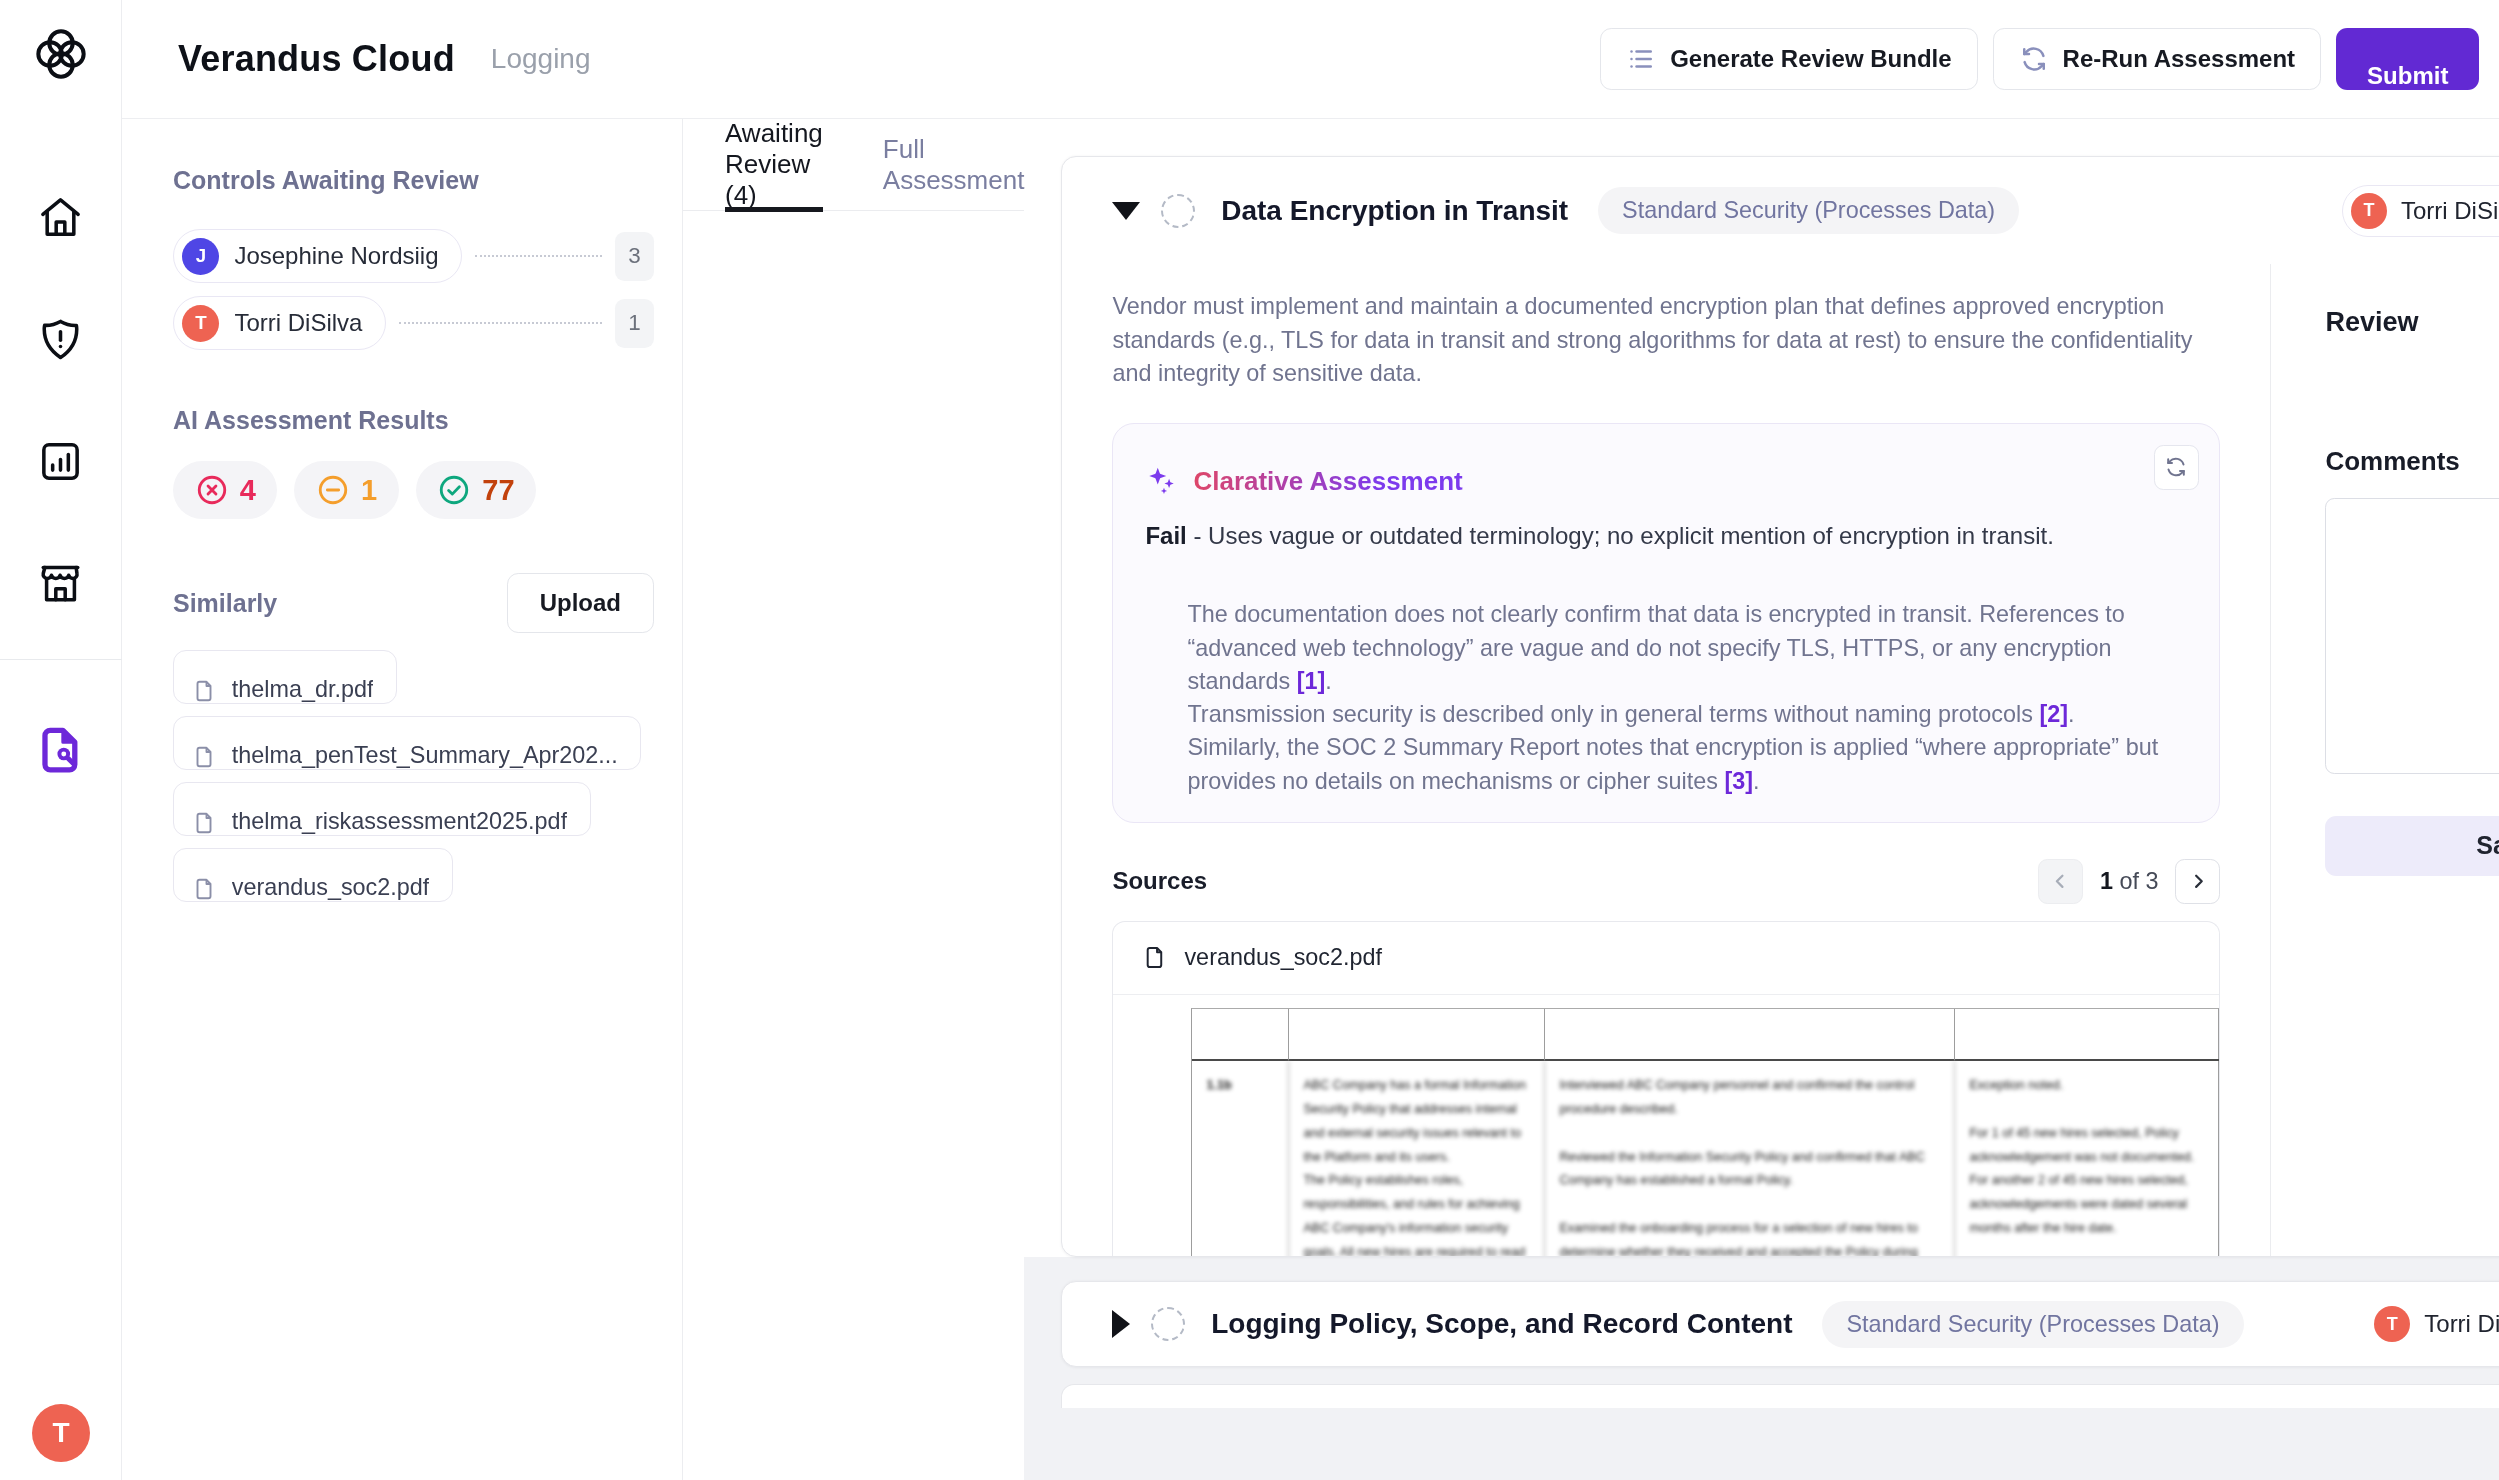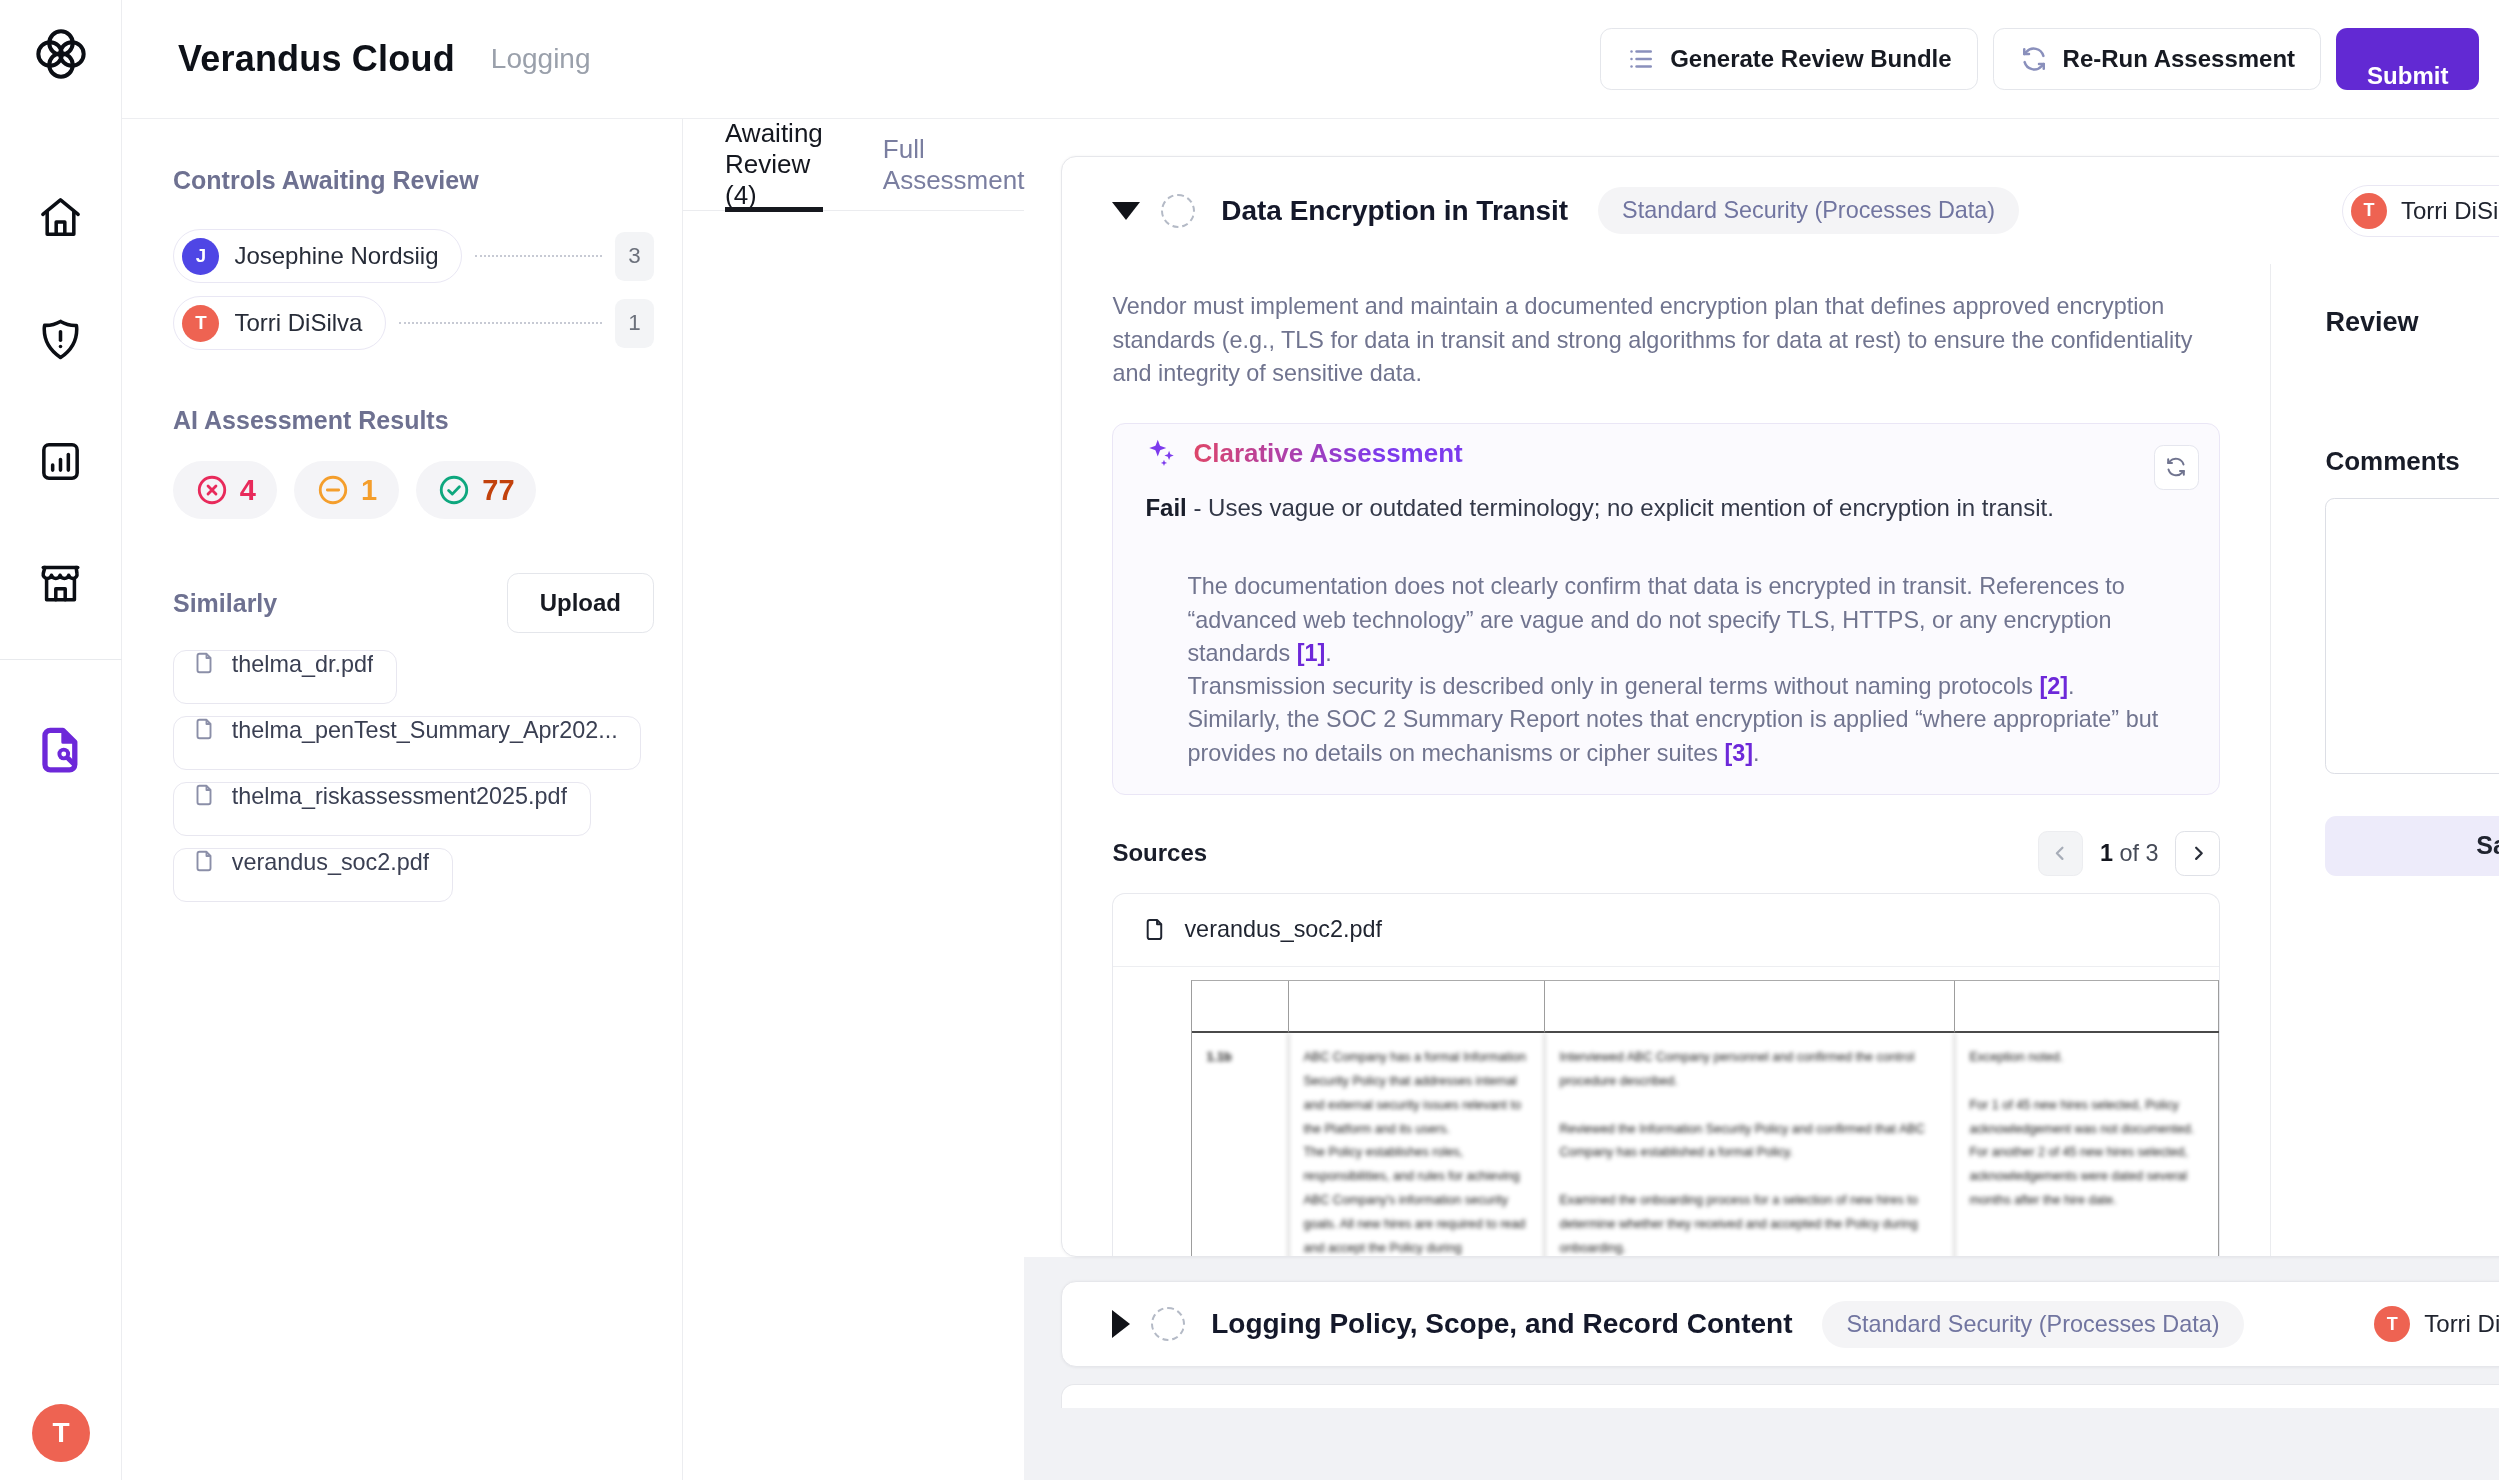--- a/index.html
+++ b/index.html
@@ -42,21 +42,21 @@
   .ai-heading { margin-top:56px; }
   .ai-row { margin-top:26px; display:flex; gap:17px; }
   .ai-pill { display:flex; align-items:center; gap:11.2px; height:58px; padding:0 21.5px; background:#F4F4F7; border-radius:29px; font-size:29px; font-weight:600; }
   .ai-pill svg { width:34px; height:34px; }
   .ai-fail { color:#E82A5B; }
   .ai-warn { color:#F49E2C; }
   .ai-pass { color:#c2410c; }
   .docs-row { margin-top:54px; display:flex; align-items:center; justify-content:space-between; }
   .upload-btn { height:60px; padding:0 32px; background:#fff; border:1.9px solid #E4E6EB; border-radius:11.2px; font-size:24px; font-weight:700; color:#171A22; cursor:pointer; font-family:inherit; }
   .doc-chips { margin-top:17px; display:flex; flex-direction:column; gap:12px; align-items:flex-start; }
-  .doc-chip { display:flex; align-items:flex-start; gap:15px; height:54px; padding:0 22.4px 0 18.7px; border:1.9px solid #E8E7F0; border-radius:13px; background:#fff; max-width:481px; cursor:pointer; }
+  .doc-chip { display:flex; align-items:flex-end; gap:15px; height:54px; padding:0 22.4px 0 18.7px; border:1.9px solid #E8E7F0; border-radius:13px; background:#fff; max-width:481px; cursor:pointer; }
   .doc-chip svg { width:24px; height:24px; flex:0 0 24px; }
   .doc-chip span { font-size:23.4px; color:#3A3F52; white-space:nowrap; overflow:hidden; }
   
   .main { flex:1; display:flex; min-width:0; background:#fff; }
   .tabs { height:92px; flex:0 0 92px; border-bottom:1.9px solid #EBECEF; display:flex; align-items:stretch; gap:60px; padding-left:42px; background:#fff; }
   .tab { display:flex; align-items:center; font-size:26px; cursor:pointer; position:relative; color:#7A7EA0; font-weight:500; }
   .tab.active { color:#14171F; }
   .tab.active::after { content:""; position:absolute; left:0; right:0; bottom:-1.9px; height:4.7px; background:#16181E; }
   .content { flex:1; min-height:0; display:flex; flex-direction:column; }
   .card-wrap { padding:37px 27px 0 37px; position:relative; }
@@ -72,21 +72,21 @@
   .cat-badge { background:#F4F4F6; color:#7175A0; font-size:23.4px; border-radius:23.4px; height:47px; display:flex; align-items:center; padding:0 24px; margin-left:9.3px; white-space:nowrap; }
   .hdr-right { margin-left:auto; display:flex; align-items:center; gap:34px; }
   .assignee-pill { display:flex; align-items:center; gap:14px; height:52px; border:1.9px solid #E9E7F3; border-radius:26px; padding:0 22.4px 0 7.5px; background:#fff; cursor:pointer; }
   .assignee-pill .pav, .assignee-plain .pav { width:36px; height:36px; border-radius:50%; background:#EE6352; color:#fff; font-size:18px; font-weight:700; display:flex; align-items:center; justify-content:center; }
   .assignee-pill .aname, .assignee-plain .aname { font-size:24px; color:#20242F; white-space:nowrap; }
   .assignee-plain { display:flex; align-items:center; gap:14px; }
   .fail-badge { height:45px; padding:0 22.4px; border-radius:22.4px; background:#FBDFE6; color:#EE3D64; font-size:24px; font-weight:700; display:flex; align-items:center; }
   .c-body { flex:1; display:flex; min-height:0; }
   .c-main { flex:1; min-width:0; padding:26px 50px 0 50px; display:flex; flex-direction:column; }
   .desc { font-size:23.4px; line-height:1.44; color:#70748F; max-width:1215px; }
-  .clarative { margin-top:32px; position:relative; background:#FBFAFE; border:1.9px solid #EAE6F6; border-radius:13px; padding:12px 32px 24px 32px; }
+  .clarative { margin-top:32px; position:relative; background:#FBFAFE; border:1.9px solid #EAE6F6; border-radius:22px; padding:40px 32px 24px 32px; }
   .clar-head { display:flex; align-items:center; gap:14px; }
   .clar-head svg { width:34px; height:34px; }
   .clar-title { font-size:26px; font-weight:600; background:linear-gradient(90deg,#DE4669,#7C3AED 70%); -webkit-background-clip:text; background-clip:text; color:transparent; }
   .clar-refresh { position:absolute; top:20.6px; right:20.6px; width:45px; height:45px; background:#fff; border:1.9px solid #E5E6EE; border-radius:9.3px; display:flex; align-items:center; justify-content:center; cursor:pointer; }
   .clar-refresh svg { width:24px; height:24px; }
   .verdict-line { margin-top:24px; font-size:24px; color:#333848; }
   .verdict-line b { color:#191D2A; font-weight:700; }
   .clar-body { margin-top:15px; font-size:23.4px; line-height:1.42; color:#70748F; white-space:pre-line; max-width:1131px;margin-left:42px; }
   .cite { color:#6D28D9; font-weight:700; }
   .sources-row { margin-top:36px; display:flex; align-items:center; }

